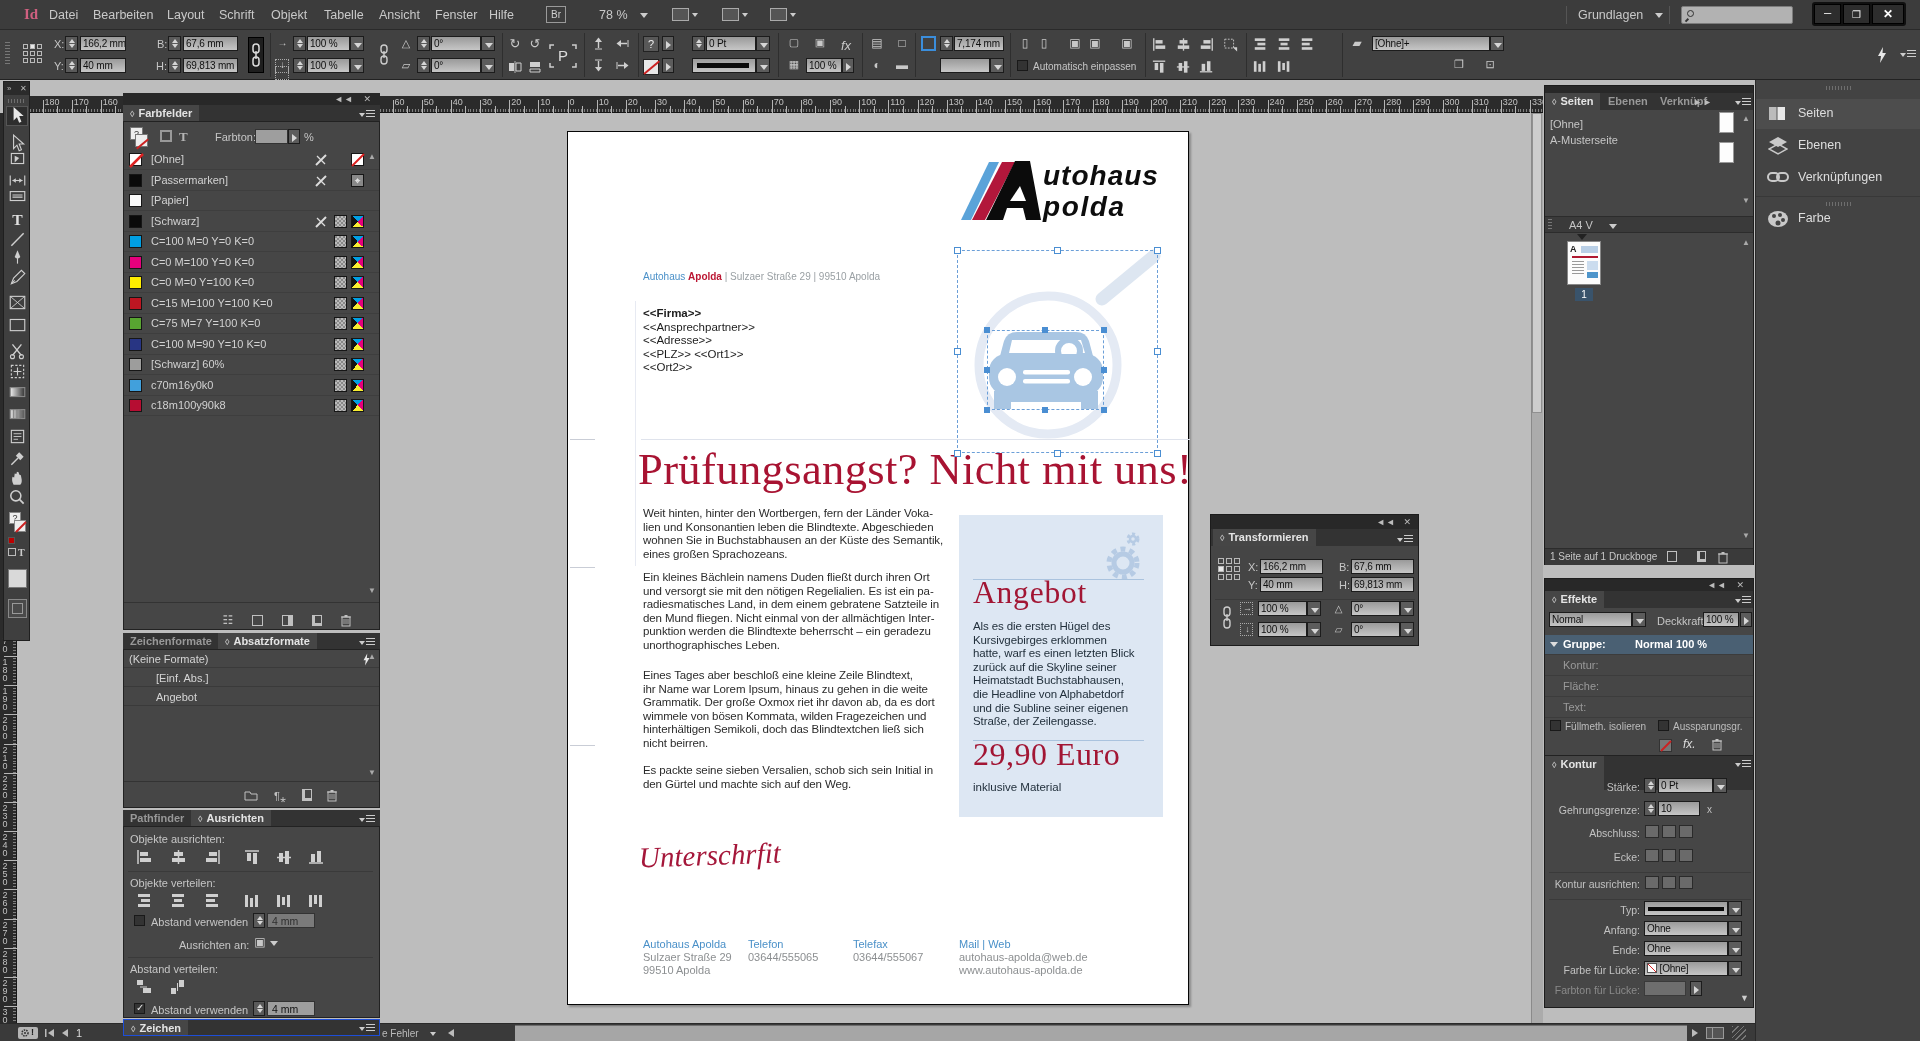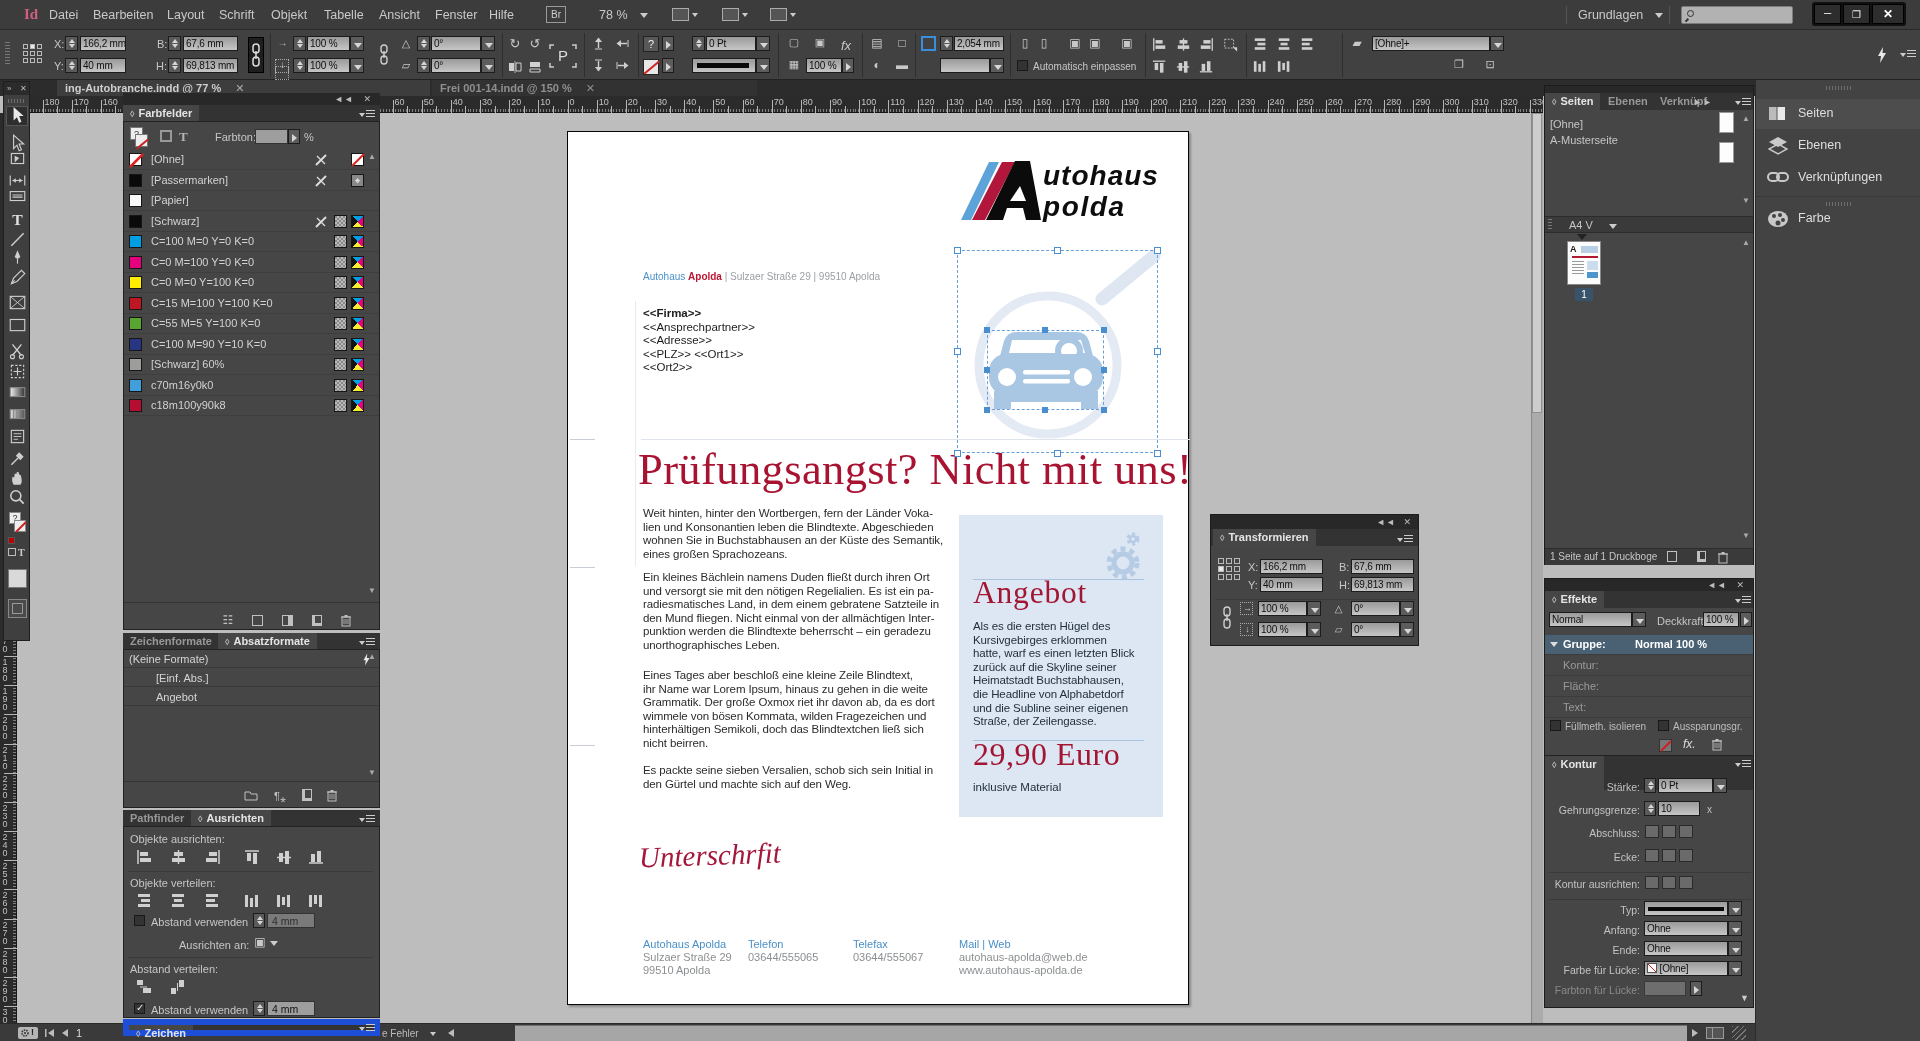--- a/index.html
+++ b/index.html
@@ -292,21 +292,21 @@
 <div class="fld" style="left:806px;top:28px;width:36px;">100 %</div>
 <div class="rbtn" style="left:842px;top:28px;"></div>
 <div class="vsep" style="left:862px;top:3px;height:44px;"></div>
 <div class="cicon" style="left:869px;top:6px;font-size:12px;width:16px;color:#c8c8c8;">▤</div>
 <div class="cicon" style="left:894px;top:6px;font-size:12px;width:16px;color:#c8c8c8;">□</div>
 <div class="cicon" style="left:869px;top:28px;font-size:12px;width:16px;color:#c8c8c8;">◐</div>
 <div class="cicon" style="left:894px;top:28px;font-size:12px;width:16px;color:#c8c8c8;">▬</div>
 <div class="vsep" style="left:915px;top:3px;height:44px;"></div>
 <div class="abs" style="left:921px;top:6px;width:15px;height:15px;border:2px solid #3b8edc;"></div>
 <div class="spin" style="left:940px;top:6px;"></div>
-<div class="fld" style="left:954px;top:6px;width:50px;">2,054 mm</div>
+<div class="fld" style="left:954px;top:6px;width:50px;">7,174 mm</div>
 <div class="fld" style="left:940px;top:28px;width:50px;"></div>
 <div class="dbtn" style="left:990px;top:28px;"></div>
 <div class="vsep" style="left:1010px;top:3px;height:44px;"></div>
 <div class="cicon" style="left:1017px;top:6px;font-size:12px;width:16px;color:#c8c8c8;">▯</div>
 <div class="cicon" style="left:1036px;top:6px;font-size:12px;width:16px;color:#c8c8c8;">▯</div>
 <div class="cicon" style="left:1067px;top:6px;font-size:12px;width:16px;color:#c8c8c8;">▣</div>
 <div class="cicon" style="left:1087px;top:6px;font-size:12px;width:16px;color:#c8c8c8;">▣</div>
 <div class="cicon" style="left:1119px;top:6px;font-size:12px;width:16px;color:#c8c8c8;">▣</div>
 <div class="chk" style="left:1017px;top:30px;"></div>
 <div class="lab" style="left:1033px;top:31px;font-size:10px;">Automatisch einpassen</div>
@@ -374,24 +374,20 @@
 <div class="vsep" style="left:1342px;top:3px;height:44px;"></div>
 <div class="cicon" style="left:1349px;top:6px;font-size:12px;width:16px;color:#c8c8c8;">▰</div>
 <div class="fld" style="left:1372px;top:6px;width:118px;">[Ohne]+</div>
 <div class="dbtn" style="left:1490px;top:6px;"></div>
 <div class="cicon" style="left:1451px;top:28px;font-size:11px;width:16px;color:#c8c8c8;">❐</div>
 <div class="cicon" style="left:1482px;top:28px;font-size:11px;width:16px;color:#c8c8c8;">⊡</div>
 <svg class="abs" style="left:1876px;top:17px;" width="12" height="16" viewBox="0 0 12 16">
         <polygon points="7,0 2,9 5,9 4,16 10,6 6.5,6" fill="#e8e8e8"></polygon>
       </svg>
 <div class="pmenu" style="left:1900px;top:20px;"></div>
-</div>
-<div class="abs" id="tabbar">
-<div class="dtab" style="left:57px;width:373px;background:#3d3d3d;color:#cfcfcf;font-weight:bold;">ing-Autobranche.indd @ 77 %<span style="margin-left:14px;color:#aaa;font-weight:normal;">✕</span></div>
-<div class="dtab" style="left:432px;width:325px;background:#323232;color:#8f8f8f;font-weight:bold;">Frei 001-14.indd @ 150 %<span style="margin-left:14px;font-weight:normal;">✕</span></div>
 </div>
 <div class="abs" id="hruler">
 <div class="rtick" style="left:12.5px;top:4px;height:13px;"></div>
 <div class="rnum" style="left:14.5px;">180</div>
 <div class="rtick" style="left:27.1px;top:10px;height:7px;"></div>
 <div class="rtick" style="left:41.7px;top:4px;height:13px;"></div>
 <div class="rnum" style="left:43.7px;">170</div>
 <div class="rtick" style="left:56.2px;top:10px;height:7px;"></div>
 <div class="rtick" style="left:70.8px;top:4px;height:13px;"></div>
 <div class="rnum" style="left:72.8px;">160</div>
@@ -752,21 +748,21 @@
 <div class="cmyk" style="left:227px;background:conic-gradient(from -45deg at 50% 50%,#00a0e4 0 90deg,#e5007d 90deg 180deg,#f8ed30 180deg 270deg,#121212 270deg 360deg);"></div>
 </div>
 <div class="swrow" style="top:171.5px;">
 <div class="sw" style="background:#be1622;"></div>
 <div class="swname">C=15 M=100 Y=100 K=0</div>
 <div class="cmyk" style="left:210px;background:repeating-conic-gradient(#bbb 0 25%,#888 0 50%);background-size:4px 4px;"></div>
 <div class="cmyk" style="left:227px;background:conic-gradient(from -45deg at 50% 50%,#00a0e4 0 90deg,#e5007d 90deg 180deg,#f8ed30 180deg 270deg,#121212 270deg 360deg);"></div>
 </div>
 <div class="swrow" style="top:192.0px;">
 <div class="sw" style="background:#58a531;"></div>
-<div class="swname">C=55 M=5 Y=100 K=0</div>
+<div class="swname">C=75 M=7 Y=100 K=0</div>
 <div class="cmyk" style="left:210px;background:repeating-conic-gradient(#bbb 0 25%,#888 0 50%);background-size:4px 4px;"></div>
 <div class="cmyk" style="left:227px;background:conic-gradient(from -45deg at 50% 50%,#00a0e4 0 90deg,#e5007d 90deg 180deg,#f8ed30 180deg 270deg,#121212 270deg 360deg);"></div>
 </div>
 <div class="swrow" style="top:212.5px;">
 <div class="sw" style="background:#283583;"></div>
 <div class="swname">C=100 M=90 Y=10 K=0</div>
 <div class="cmyk" style="left:210px;background:repeating-conic-gradient(#bbb 0 25%,#888 0 50%);background-size:4px 4px;"></div>
 <div class="cmyk" style="left:227px;background:conic-gradient(from -45deg at 50% 50%,#00a0e4 0 90deg,#e5007d 90deg 180deg,#f8ed30 180deg 270deg,#121212 270deg 360deg);"></div>
 </div>
 <div class="swrow" style="top:233.0px;">
@@ -915,21 +911,21 @@
 <svg class="abs" style="left:46px;top:152px;" width="17" height="16" viewBox="0 0 17 16">
           <rect x="1" y="9" width="5" height="6" fill="#cfcfcf"></rect>
           <rect x="9" y="1" width="5" height="7" fill="#cfcfcf"></rect>
           <line x1="7.5" y1="4" x2="7.5" y2="12" stroke="#cfcfcf"></line>
         </svg>
 <div class="chk on" style="left:10px;top:176px;"></div>
         <div class="lab" style="left:27px;top:177px;">Abstand verwenden</div>
 <div class="spin" style="left:129px;top:174px;width:12px;"></div>
 <div class="abs" style="left:143px;top:174px;width:48px;height:15px;background:#9e9e9e;border:1px solid #333;color:#111;font-size:10.5px;line-height:14px;padding-left:4px;">4 mm</div>
 </div>
-<div class="abs ptabrow" style="left:0;top:926px;width:100%;height:17px;border:6px solid #1d4ed8;">
+<div class="abs ptabrow" style="left:0;top:926px;width:100%;height:17px;border:1px solid #1d4ed8;">
         <div class="ptab" style="left:0;">Zeichen</div>
       </div>
 <div class="pmenu" style="left:236px;top:931px;"></div>
 </div>
 <div class="abs" style="left:1210px;top:514px;width:209px;height:132px;z-index:50;border:1px solid #1c1c1c;background:#454545;">
 <div class="abs phead" style="left:0;top:0;width:100%;height:14px;background:#282828;">
         <span class="collx" style="right:22px;top:2px;">◄◄</span>
         <span class="collx" style="right:6px;top:2px;">✕</span>
       </div>
 <div class="abs ptabrow" style="left:0;top:14px;width:100%;height:17px;">

